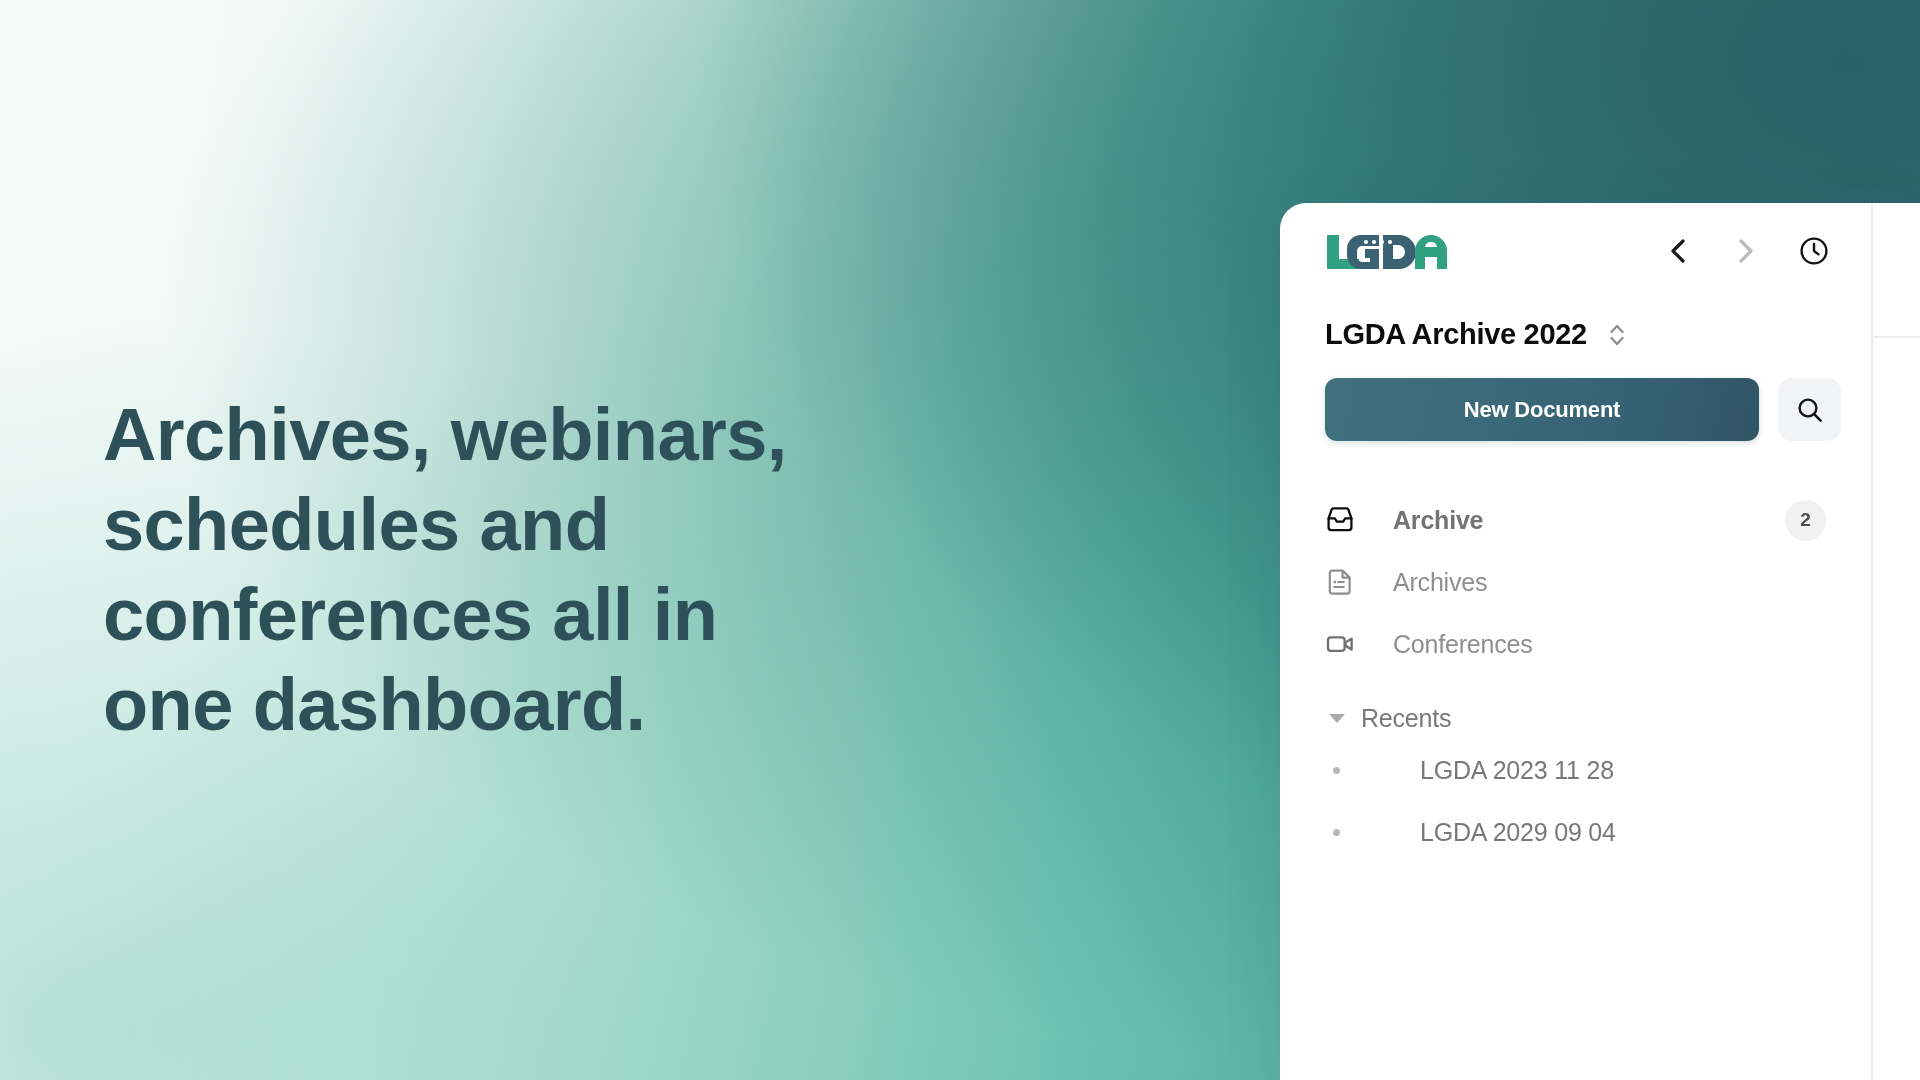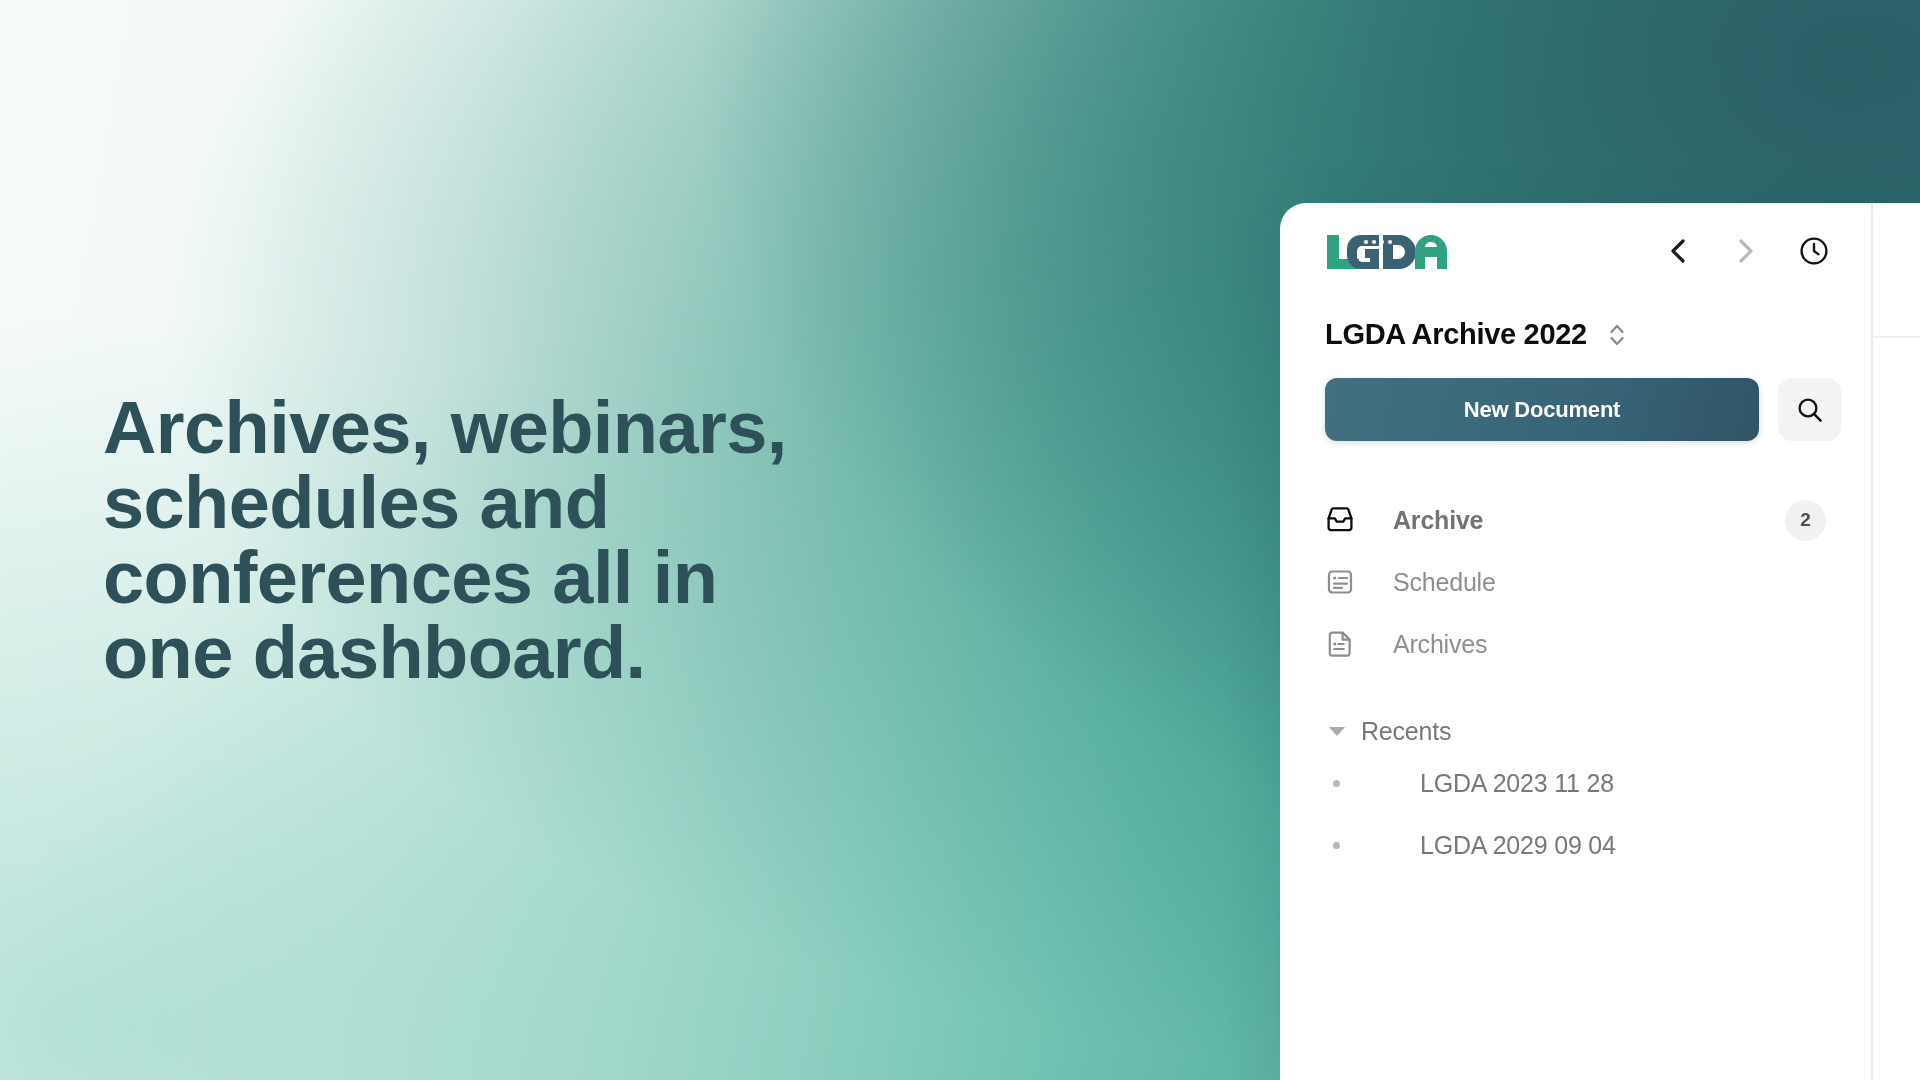--- a/index.html
+++ b/index.html
@@ -36,21 +36,21 @@
     overflow: hidden;
   }
 
   
   .headline {
     position: absolute;
     left: 103px;
     top: 390px;
     width: 820px;
     font-size: 74px;
-    line-height: 75px;
+    line-height: 90px;
     font-weight: 700;
     letter-spacing: -0.6px;
     color: #2e5159;
     white-space: pre-line;
   }
 
   
   .panel {
     position: absolute;
     left: 1280px;
@@ -213,21 +213,21 @@
     color: #4e4f51;
     font-size: 19px;
     font-weight: 600;
     display: flex;
     align-items: center;
     justify-content: center;
   }
 
   
   .recents {
-    margin-top: 35px;
+    margin-top: 22px;
   }
   .recents-head {
     display: flex;
     align-items: center;
     gap: 16px;
     height: 42px;
     cursor: pointer;
   }
   .tri {
     width: 0; height: 0;
@@ -345,46 +345,43 @@
           <span class="nav-ico">
             <svg width="30" height="30" viewBox="0 0 30 30">
               <path d="M3.6 13.4 L6.6 4.6 A2 2 0 0 1 8.5 3.3 h13 a2 2 0 0 1 1.9 1.3 l3 8.8 v9.1 a2.6 2.6 0 0 1 -2.6 2.6 H6.2 a2.6 2.6 0 0 1 -2.6 -2.6 Z" fill="none" stroke="#0c0c0d" stroke-width="2.3" stroke-linejoin="round"></path>
               <path d="M3.6 13.4 h6.2 l2 3.2 h6.4 l2 -3.2 h6.2" fill="none" stroke="#0c0c0d" stroke-width="2.3" stroke-linecap="round" stroke-linejoin="round"></path>
             </svg>
           </span>
           <span class="nav-label">Archive</span>
           <span class="nav-badge">2</span>
         </div>
 
-        <div class="nav-item">
-          <span class="nav-ico">
-            <svg width="30" height="30" viewBox="0 0 30 30">
-              <rect x="4" y="4.5" width="22" height="21" rx="3.2" fill="none" stroke="#8d8e90" stroke-width="2.2"></rect>
-              <circle cx="9.6" cy="11" r="1.5" fill="#8d8e90"></circle>
-              <path d="M14 11 h8" fill="none" stroke="#8d8e90" stroke-width="2.2" stroke-linecap="round"></path>
-              <path d="M9 16.6 h13" fill="none" stroke="#8d8e90" stroke-width="2.2" stroke-linecap="round"></path>
-              <path d="M9 20.8 h8" fill="none" stroke="#8d8e90" stroke-width="2.2" stroke-linecap="round"></path>
-            </svg>
-          </span>
-          <span class="nav-label">Schedule</span>
-        </div>
 
         <div class="nav-item">
           <span class="nav-ico">
             <svg width="30" height="30" viewBox="0 0 30 30">
               <path d="M7.4 3.6 h10.2 l7 7 v13.4 a2.6 2.6 0 0 1 -2.6 2.6 H7.4 a2.6 2.6 0 0 1 -2.6 -2.6 V6.2 A2.6 2.6 0 0 1 7.4 3.6 Z" fill="none" stroke="#8d8e90" stroke-width="2.2" stroke-linejoin="round"></path>
               <path d="M17.6 3.6 v7 h7" fill="none" stroke="#8d8e90" stroke-width="2.2" stroke-linejoin="round"></path>
               <circle cx="9.8" cy="15" r="1.4" fill="#8d8e90"></circle>
               <path d="M13.2 15 h5.6" fill="none" stroke="#8d8e90" stroke-width="2.1" stroke-linecap="round"></path>
               <path d="M9.2 20 h9.6" fill="none" stroke="#8d8e90" stroke-width="2.1" stroke-linecap="round"></path>
             </svg>
           </span>
           <span class="nav-label">Archives</span>
         </div>
 
+        <div class="nav-item">
+          <span class="nav-ico">
+            <svg width="30" height="30" viewBox="0 0 30 30">
+              <rect x="3" y="8.4" width="16.6" height="13.4" rx="2.8" fill="none" stroke="#6f7072" stroke-width="2.3"></rect>
+              <path d="M20.6 13.4 L26.6 9.6 v10.9 L20.6 16.8 Z" fill="none" stroke="#6f7072" stroke-width="2.3" stroke-linejoin="round"></path>
+            </svg>
+          </span>
+          <span class="nav-label">Conferences</span>
+        </div>
       </nav>
 
       <div class="recents">
         <div class="recents-head">
           <span class="tri"></span>
           <span class="recents-title">Recents</span>
         </div>
 
         <div class="recent-item">
           <span class="dot"></span>

